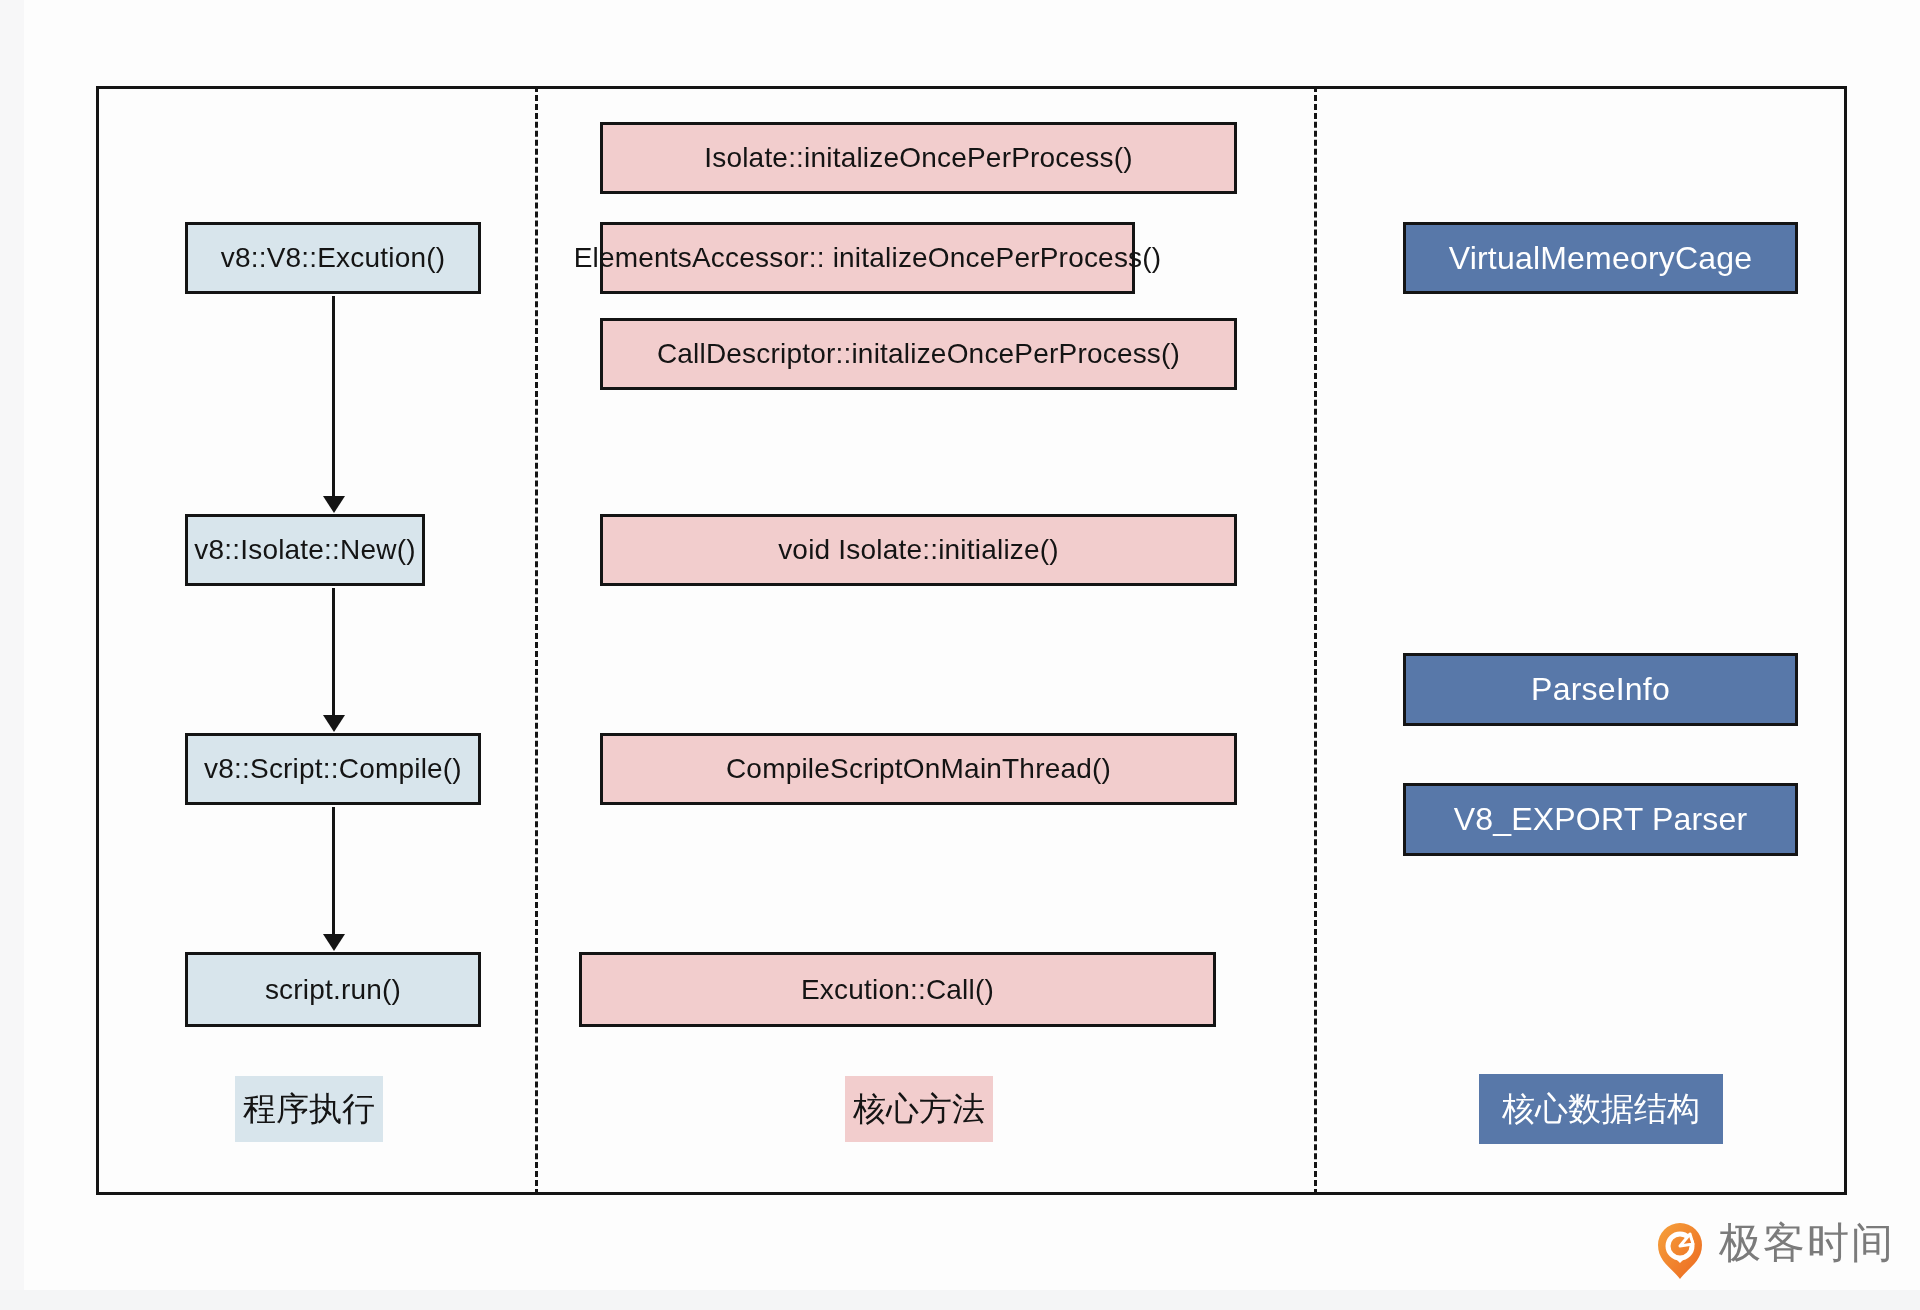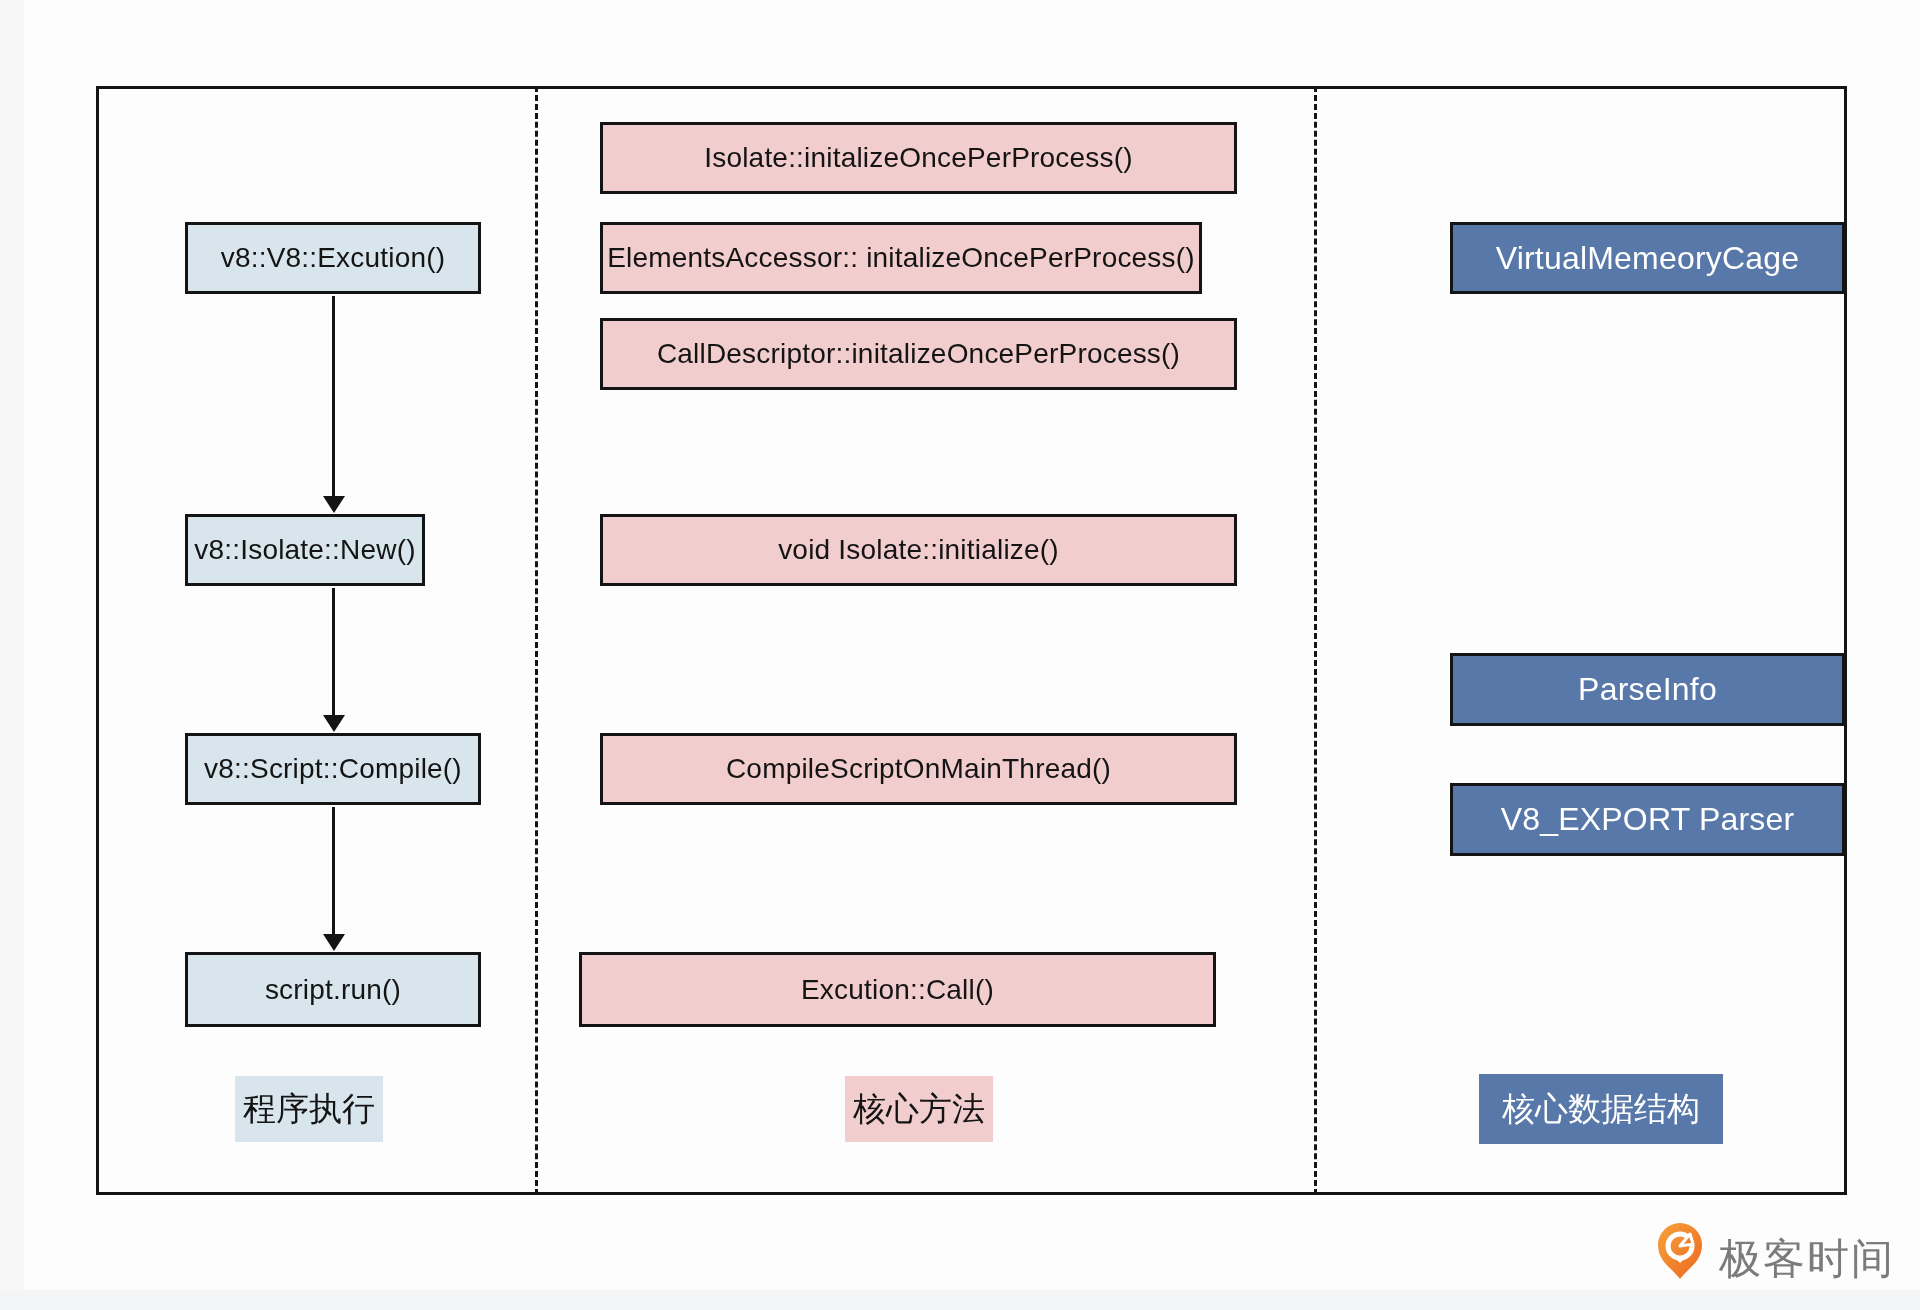--- a/index.html
+++ b/index.html
@@ -17,38 +17,38 @@
     position:absolute;top:86px;height:1109px;width:0;
     border-left:3px dashed #141414;
   }
   .box{
     position:absolute;box-sizing:border-box;border:3px solid #141414;
     display:flex;align-items:center;justify-content:center;
     font-size:28px;letter-spacing:0.2px;white-space:nowrap;
   }
   .blue{background:#d8e5ec;}
   .pink{background:#f2cdcd;}
-  .navy{background:#5878a9;color:#ffffff;font-size:32px;margin-left:47px;}
+  .navy{background:#5878a9;color:#ffffff;font-size:32px;}
   .col-label{
     position:absolute;box-sizing:border-box;display:flex;align-items:center;justify-content:center;
     font-size:33px;font-weight:500;white-space:nowrap;
   }
   .col-label.blue-bg{background:#d8e5ec;color:#141414;}
   .col-label.pink-bg{background:#f2cdcd;color:#141414;}
   .col-label.navy-bg{background:#5878a9;color:#ffffff;}
   .arrow{
     position:absolute;width:3px;background:#141414;
   }
   .arrow::after{
     content:"";position:absolute;left:50%;bottom:-16px;transform:translateX(-50%);
     width:0;height:0;border-left:11px solid transparent;border-right:11px solid transparent;
     border-top:17px solid #141414;
   }
   .brand{
-    position:absolute;left:1655px;top:1222px;display:flex;align-items:flex-end;gap:14px;
+    position:absolute;left:1655px;top:1222px;display:flex;align-items:flex-start;gap:14px;
   }
   .brand-text{
     font-size:42px;color:#7b7b7b;letter-spacing:2px;line-height:1;
     font-family:"Liberation Sans","DejaVu Sans",sans-serif;
   }
 </style>
 </head>
 <body>
 
 <div class="canvas">
@@ -62,21 +62,21 @@
   <div class="box blue" style="left:185px;top:222px;width:296px;height:72px">v8::V8::Excution()</div>
   <div class="box blue" style="left:185px;top:514px;width:240px;height:72px">v8::Isolate::New()</div>
   <div class="box blue" style="left:185px;top:733px;width:296px;height:72px">v8::Script::Compile()</div>
   <div class="box blue" style="left:185px;top:952px;width:296px;height:75px">script.run()</div>
 
   <div class="arrow" style="left:332px;top:296px;height:201px"></div>
   <div class="arrow" style="left:332px;top:588px;height:128px"></div>
   <div class="arrow" style="left:332px;top:807px;height:128px"></div>
 
   <div class="box pink" style="left:600px;top:122px;width:637px;height:72px">Isolate::initalizeOncePerProcess()</div>
-  <div class="box pink" style="left:600px;top:222px;width:602px;height:72px">ElementsAccessor:: initalizeOncePerProcess()</div>
+  <div class="box pink" style="left:600px;top:222px;width:535px;height:72px">ElementsAccessor:: initalizeOncePerProcess()</div>
   <div class="box pink" style="left:600px;top:514px;width:637px;height:72px">void Isolate::initialize()</div>
   <div class="box pink" style="left:600px;top:318px;width:637px;height:72px">CallDescriptor::initalizeOncePerProcess()</div>
   <div class="box pink" style="left:600px;top:733px;width:637px;height:72px">CompileScriptOnMainThread()</div>
   <div class="box pink" style="left:579px;top:952px;width:637px;height:75px">Excution::Call()</div>
 
   <div class="box navy" style="left:1403px;top:222px;width:395px;height:72px">VirtualMemeoryCage</div>
   <div class="box navy" style="left:1403px;top:653px;width:395px;height:73px">ParseInfo</div>
   <div class="box navy" style="left:1403px;top:783px;width:395px;height:73px">V8_EXPORT Parser</div>
 
   <div class="col-label blue-bg" style="left:235px;top:1076px;width:148px;height:66px">程序执行</div>

